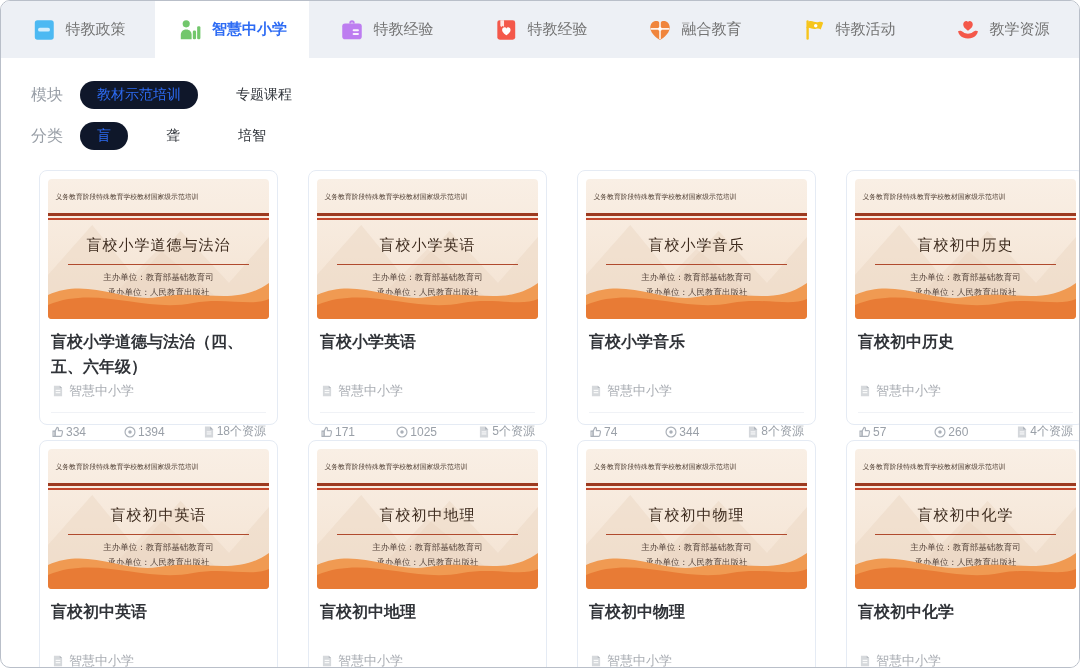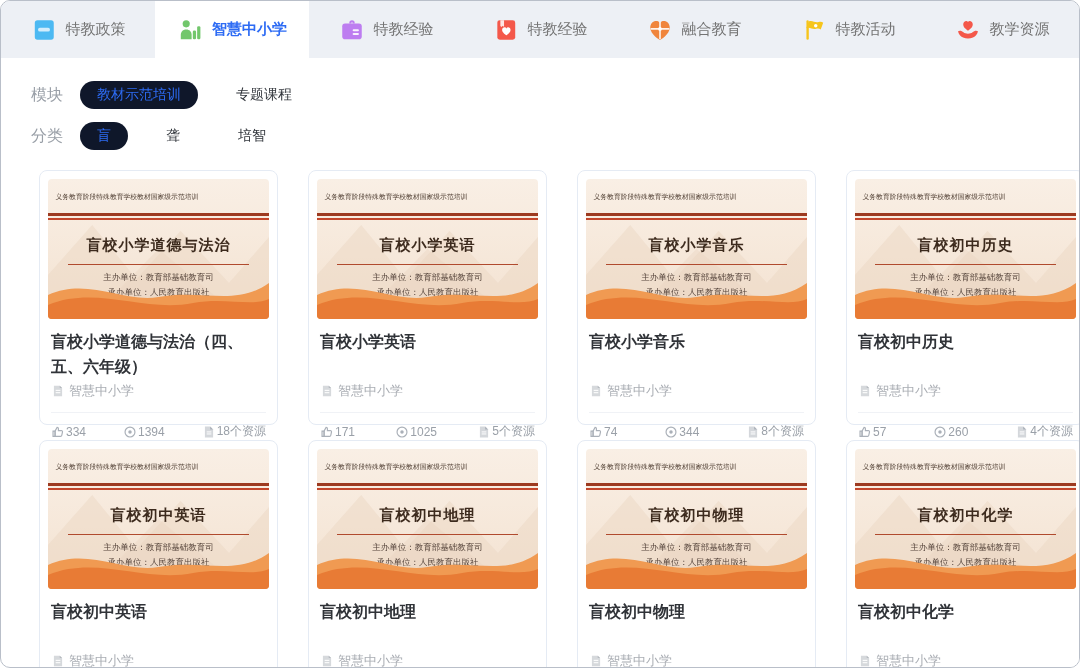--- a/index.html
+++ b/index.html
@@ -30,21 +30,21 @@
   .card { background:#fff; border:1px solid #e5ebf4; border-radius:8px; padding:8px 8px 0; height:255px; cursor:pointer; }
 
   
   .cover { position:relative; height:140px; border-radius:4px; overflow:hidden;
            background:linear-gradient(180deg,#f9efe5 0%,#f6e8da 55%,#f3e1d0 100%); }
   .cover .hills { position:absolute; left:0; bottom:0; width:100%; height:100%; }
   .cover .waves { position:absolute; left:0; bottom:0; width:100%; height:46px; }
   .cover-banner { position:relative; padding:13px 0 0 11px; font-size:10px; transform:scale(.68); transform-origin:0 50%; color:#4d3c30; white-space:nowrap; }
   .cover-rule { position:relative; margin-top:7px; height:7px;
                 border-top:3px solid #9d3a20; border-bottom:2px solid #c2452a; }
-  .cover-title { position:relative; margin-top:16px; text-align:center; font-size:15px; font-weight:bold; color:#3c2a1d; letter-spacing:1px; }
+  .cover-title { position:relative; margin-top:16px; text-align:center; font-size:15px; font-weight:normal; color:#3c2a1d; letter-spacing:1px; }
   .cover-underline { position:relative; margin:9px auto 0; width:82%; height:1px; background:#b04a2e; }
   .cover-org { position:relative; margin-top:6px; text-align:center; font-size:10px; transform:scale(.85); transform-origin:50% 0; color:#54433a; line-height:1.65; }
 
   
   .card-title { font-size:16px; font-weight:600; color:#303338; line-height:1.55; padding:11px 3px 0; height:63px; overflow:hidden; }
   .school { display:flex; align-items:center; gap:4px; padding:0 3px; color:#a9adb3; font-size:13px; }
   .school svg { width:14px; height:14px; }
   .divider { border-top:1px solid #f0f2f6; margin:12px 3px 0; }
   .stats { display:flex; align-items:center; justify-content:space-between; padding:10px 3px 12px; color:#9a9fa6; color:#9aa0a8; font-size:12px; }
   .stat { display:inline-flex; align-items:center; gap:1px; }

